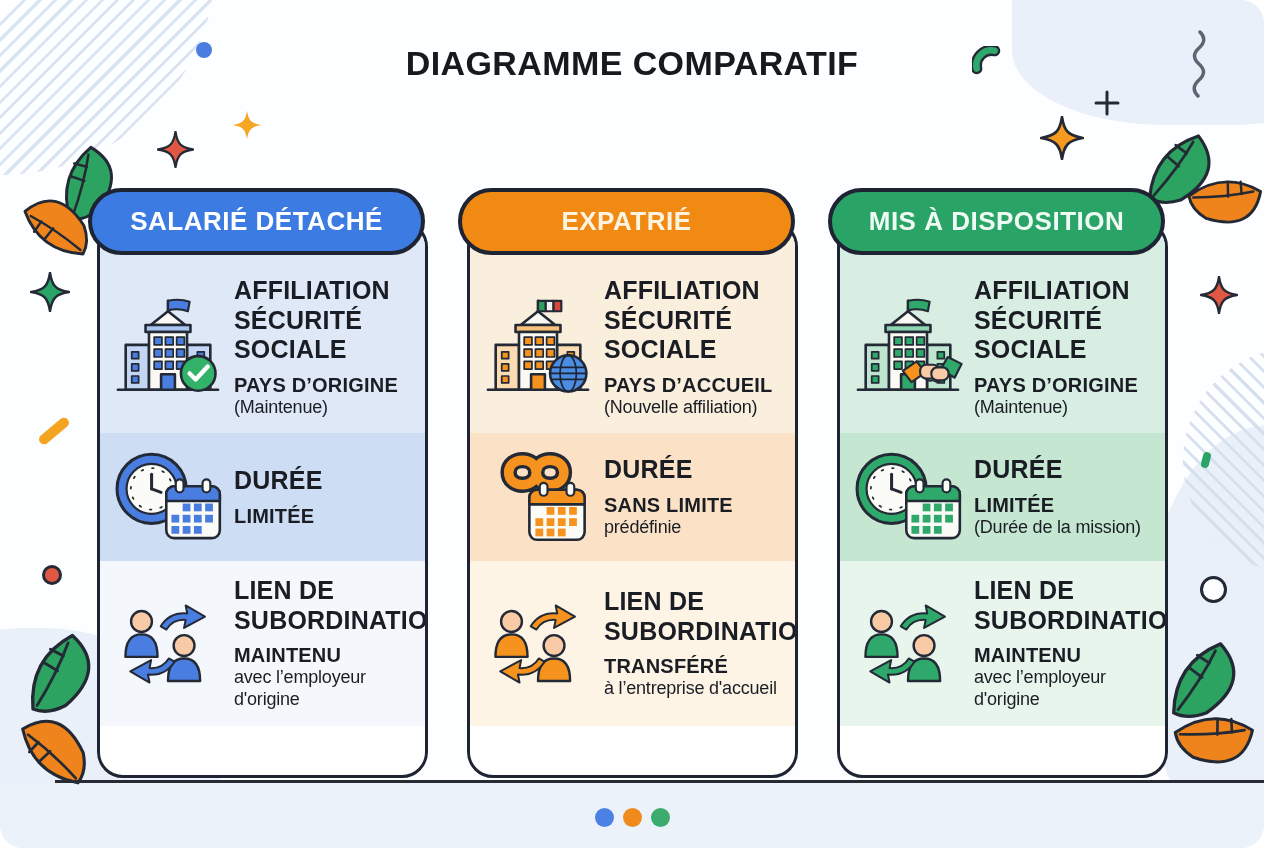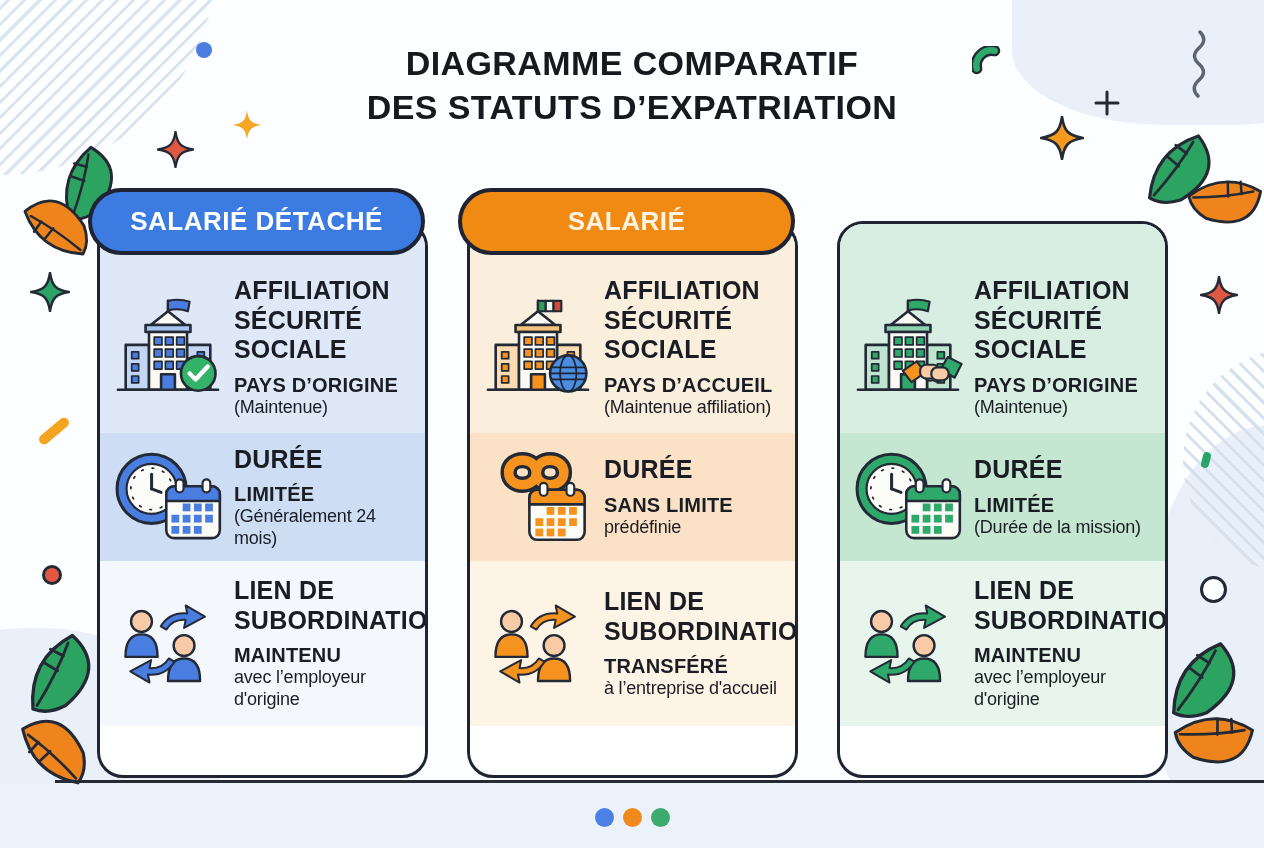--- a/index.html
+++ b/index.html
@@ -1,17 +1,17 @@
 <!DOCTYPE html>
 <html><head>
 <meta charset="utf-8">
 <style>
   html,body{margin:0;padding:0;background:#ffffff;}
   .page{position:relative;width:1264px;height:848px;overflow:hidden;background:#fdfeff;
-        font-family:"Liberation Sans",sans-serif;color:#1a1d24;}
+        font-family:"Liberation Sans",sans-serif;color:#1a1d24;border-radius:23px;}
   
   .blob{position:absolute;z-index:0;}
   .blob-soft{background:#e9f0fa;border-radius:50%;}
   .hatch-tl{left:-215px;top:-245px;width:430px;height:420px;border-radius:50%;
             background:repeating-linear-gradient(135deg,#dbe4f1 0 3px,rgba(255,255,255,0) 3px 11px);}
   .blob-tr{left:1012px;top:-90px;width:440px;height:215px;border-radius:45% 55% 60% 40%;}
   .blob-bl{left:-150px;top:628px;width:370px;height:330px;border-radius:50% 50% 45% 55%;}
   .blob-br{left:1148px;top:425px;width:270px;height:440px;border-radius:45%;}
   .hatch-r{left:1183px;top:348px;width:225px;height:225px;border-radius:50%;
            background:repeating-linear-gradient(45deg,#d7e0ed 0 3px,rgba(255,255,255,0) 3px 11px);}
@@ -176,21 +176,20 @@
     </svg>
   <svg class="leaf" style="left:1168px;top:636px;width:95px;height:95px;--leaf-fill:#2da361;transform:rotate(10deg)">
       <use href="#sym-leaf"></use>
     </svg>
   <svg class="leaf" style="left:1176px;top:704px;width:88px;height:88px;--leaf-fill:#f0841c;transform:rotate(64deg)">
       <use href="#sym-leaf"></use>
     </svg>
 
   <div class="title">
     <span>DIAGRAMME COMPARATIF</span>
-    <span>DES STATUTS D’EXPATRIATION</span>
   </div>
 
   <div class="column col-1">
     <div class="pill">
       <span>SALARIÉ DÉTACHÉ</span>
     </div>
     <div class="card">
       <div class="row row-0">
         <div class="icon-box">
           <svg width="114" height="99" viewBox="0 0 132 114">
@@ -208,41 +207,40 @@
       </div>
       <div class="row row-1">
         <div class="icon-box">
           <svg width="114" height="99" viewBox="0 0 132 114">
               <use href="#sym-clock-cal"></use>
             </svg>
         </div>
         <div class="text-box">
           <div class="heading">DURÉE</div>
           <div class="subheading">LIMITÉE</div>
-          <div class="note">(Généralement 24 mois)</div>
         </div>
       </div>
       <div class="row row-2">
         <div class="icon-box">
           <svg width="106" height="92" viewBox="0 0 132 114">
               <use href="#sym-people"></use>
             </svg>
         </div>
         <div class="text-box">
           <div class="heading">LIEN DE SUBORDINATION</div>
           <div class="subheading">MAINTENU</div>
           <div class="note">avec l’employeur d'origine</div>
         </div>
       </div>
     </div>
   </div>
 
   <div class="column col-2">
     <div class="pill">
-      <span>SALARIÉ</span>
+      <span>EXPATRIÉ</span>
     </div>
     <div class="card">
       <div class="row row-0">
         <div class="icon-box">
           <svg width="114" height="99" viewBox="0 0 132 114">
             <use href="#sym-building"></use>
             <g stroke="#232a35" stroke-width="2.5" stroke-linejoin="round">
               <rect x="66" y="3" width="9" height="12" fill="#2e9e5b"></rect>
               <rect x="75" y="3" width="9" height="12" fill="#f6f4ee"></rect>
               <rect x="84" y="3" width="9" height="12" fill="#d6483c"></rect>
@@ -252,21 +250,21 @@
               <ellipse cx="101" cy="87" rx="9.5" ry="21"></ellipse>
               <line x1="82" y1="80" x2="120" y2="80"></line>
               <line x1="80" y1="87" x2="122" y2="87"></line>
               <line x1="82" y1="94" x2="120" y2="94"></line>
             </g>
           </svg>
         </div>
         <div class="text-box">
           <div class="heading">AFFILIATION SÉCURITÉ SOCIALE</div>
           <div class="subheading">PAYS D’ACCUEIL</div>
-          <div class="note">(Maintenue affiliation)</div>
+          <div class="note">(Nouvelle affiliation)</div>
         </div>
       </div>
       <div class="row row-1">
         <div class="icon-box">
           <svg width="114" height="99" viewBox="0 0 132 114">
             <path d="M64,28 C64,9 32,9 32,28 C32,47 64,47 64,28 C64,9 96,9 96,28 C96,47 64,47 64,28" fill="none" stroke="#232a35" stroke-width="19" stroke-linejoin="round"></path>
             <path d="M64,28 C64,9 32,9 32,28 C32,47 64,47 64,28 C64,9 96,9 96,28 C96,47 64,47 64,28" fill="none" stroke="#f6921e" stroke-width="11" stroke-linejoin="round"></path>
             <g stroke="#232a35" stroke-linecap="round" stroke-linejoin="round">
               <g stroke-width="3">
                 <rect x="56" y="48" width="64" height="58" rx="9" fill="#fbfbf7"></rect>
@@ -306,20 +304,23 @@
         <div class="text-box">
           <div class="heading">LIEN DE SUBORDINATION</div>
           <div class="subheading">TRANSFÉRÉ</div>
           <div class="note">à l’entreprise d'accueil</div>
         </div>
       </div>
     </div>
   </div>
 
   <div class="column col-3">
+    <div class="pill">
+      <span>MIS À DISPOSITION</span>
+    </div>
     <div class="card">
       <div class="row row-0">
         <div class="icon-box">
           <svg width="114" height="99" viewBox="0 0 132 114">
             <use href="#sym-building"></use>
             <path d="M66,3 Q79,0 91,4 L89,15 Q78,11 66,14 Z" fill="var(--ac)" stroke="#232a35" stroke-width="2.5" stroke-linejoin="round"></path>
             <g stroke="#232a35" stroke-width="2.5" stroke-linejoin="round" stroke-linecap="round">
               <polygon points="60,84 76,73 86,86 70,97" fill="#f6921e"></polygon>
               <polygon points="128,76 112,68 104,82 120,92" fill="#2fa86b"></polygon>
               <rect x="80" y="77" width="22" height="16" rx="7" fill="#f8cba6"></rect>

